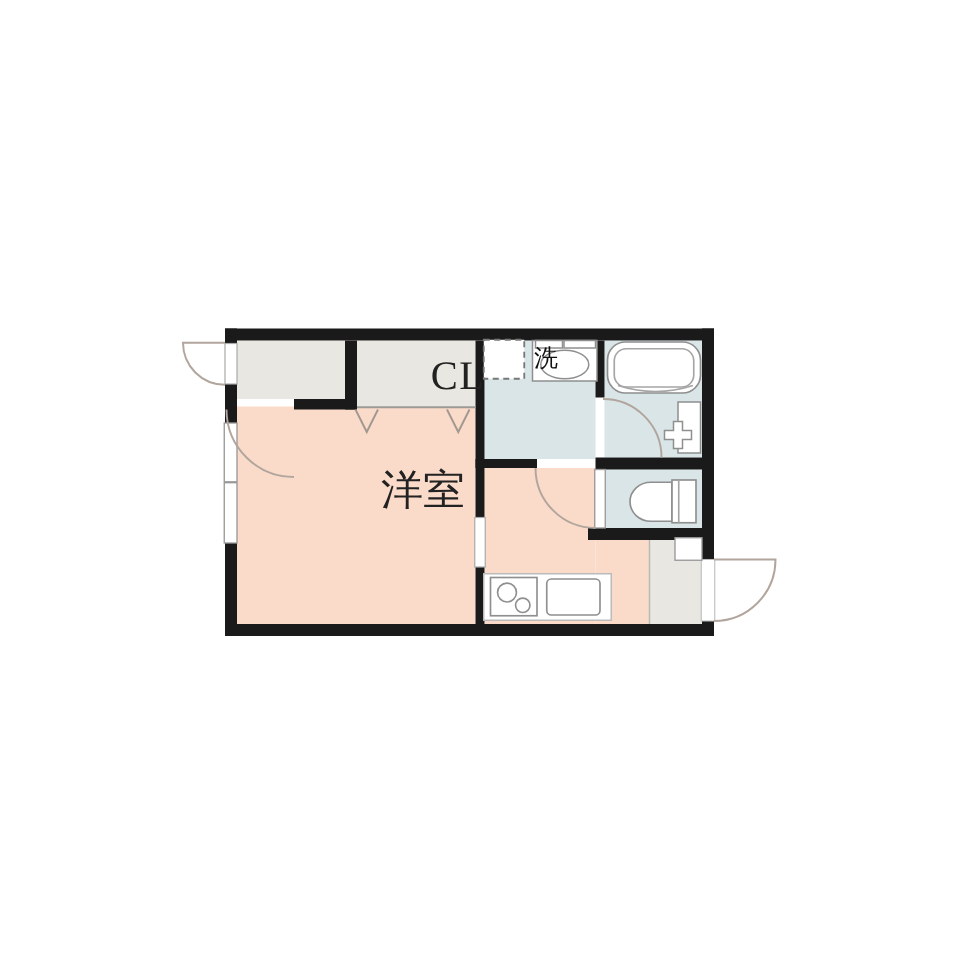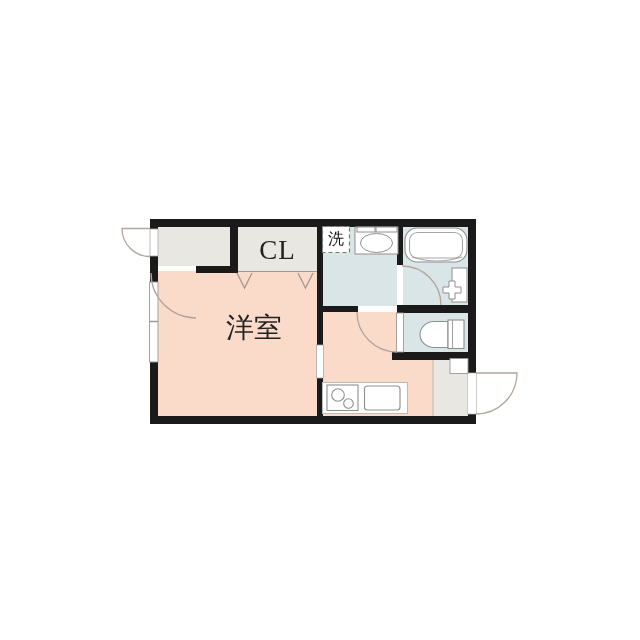--- a/index.html
+++ b/index.html
@@ -1,21 +1,21 @@
 <!DOCTYPE html>
 <html><head>
 <meta charset="utf-8">
 <style>
   html,body{margin:0;padding:0;background:#fff;}
   #canvas{position:relative;width:640px;height:640px;background:#fff;overflow:hidden;
           font-family:"Liberation Serif","DejaVu Serif",serif;}
   .room,.wall,.lbl{position:absolute;}
   .wall{background:#1a1a1a;}
   svg{position:absolute;left:0;top:0;}
-  .lbl{display:flex;align-items:center;justify-content:center;color:#222;}
+  .lbl{display:flex;align-items:center;justify-content:center;color:#222;margin-left:28px;}
   #closet-label{left:238px;top:229px;width:79px;height:42px;font-size:27px;letter-spacing:1px;}
   #laundry-label{left:322px;top:226px;width:28px;height:27px;font-size:16px;color:#111;}
   #main-room-label{left:158px;top:312px;width:192px;flex-direction:column;font-size:28px;line-height:31px;}
 </style>
 </head>
 <body>
 
 <div id="canvas">
 
   <div class="room" style="left:158px;top:227px;width:72px;height:39px;background:#e9e7e1;"></div>

